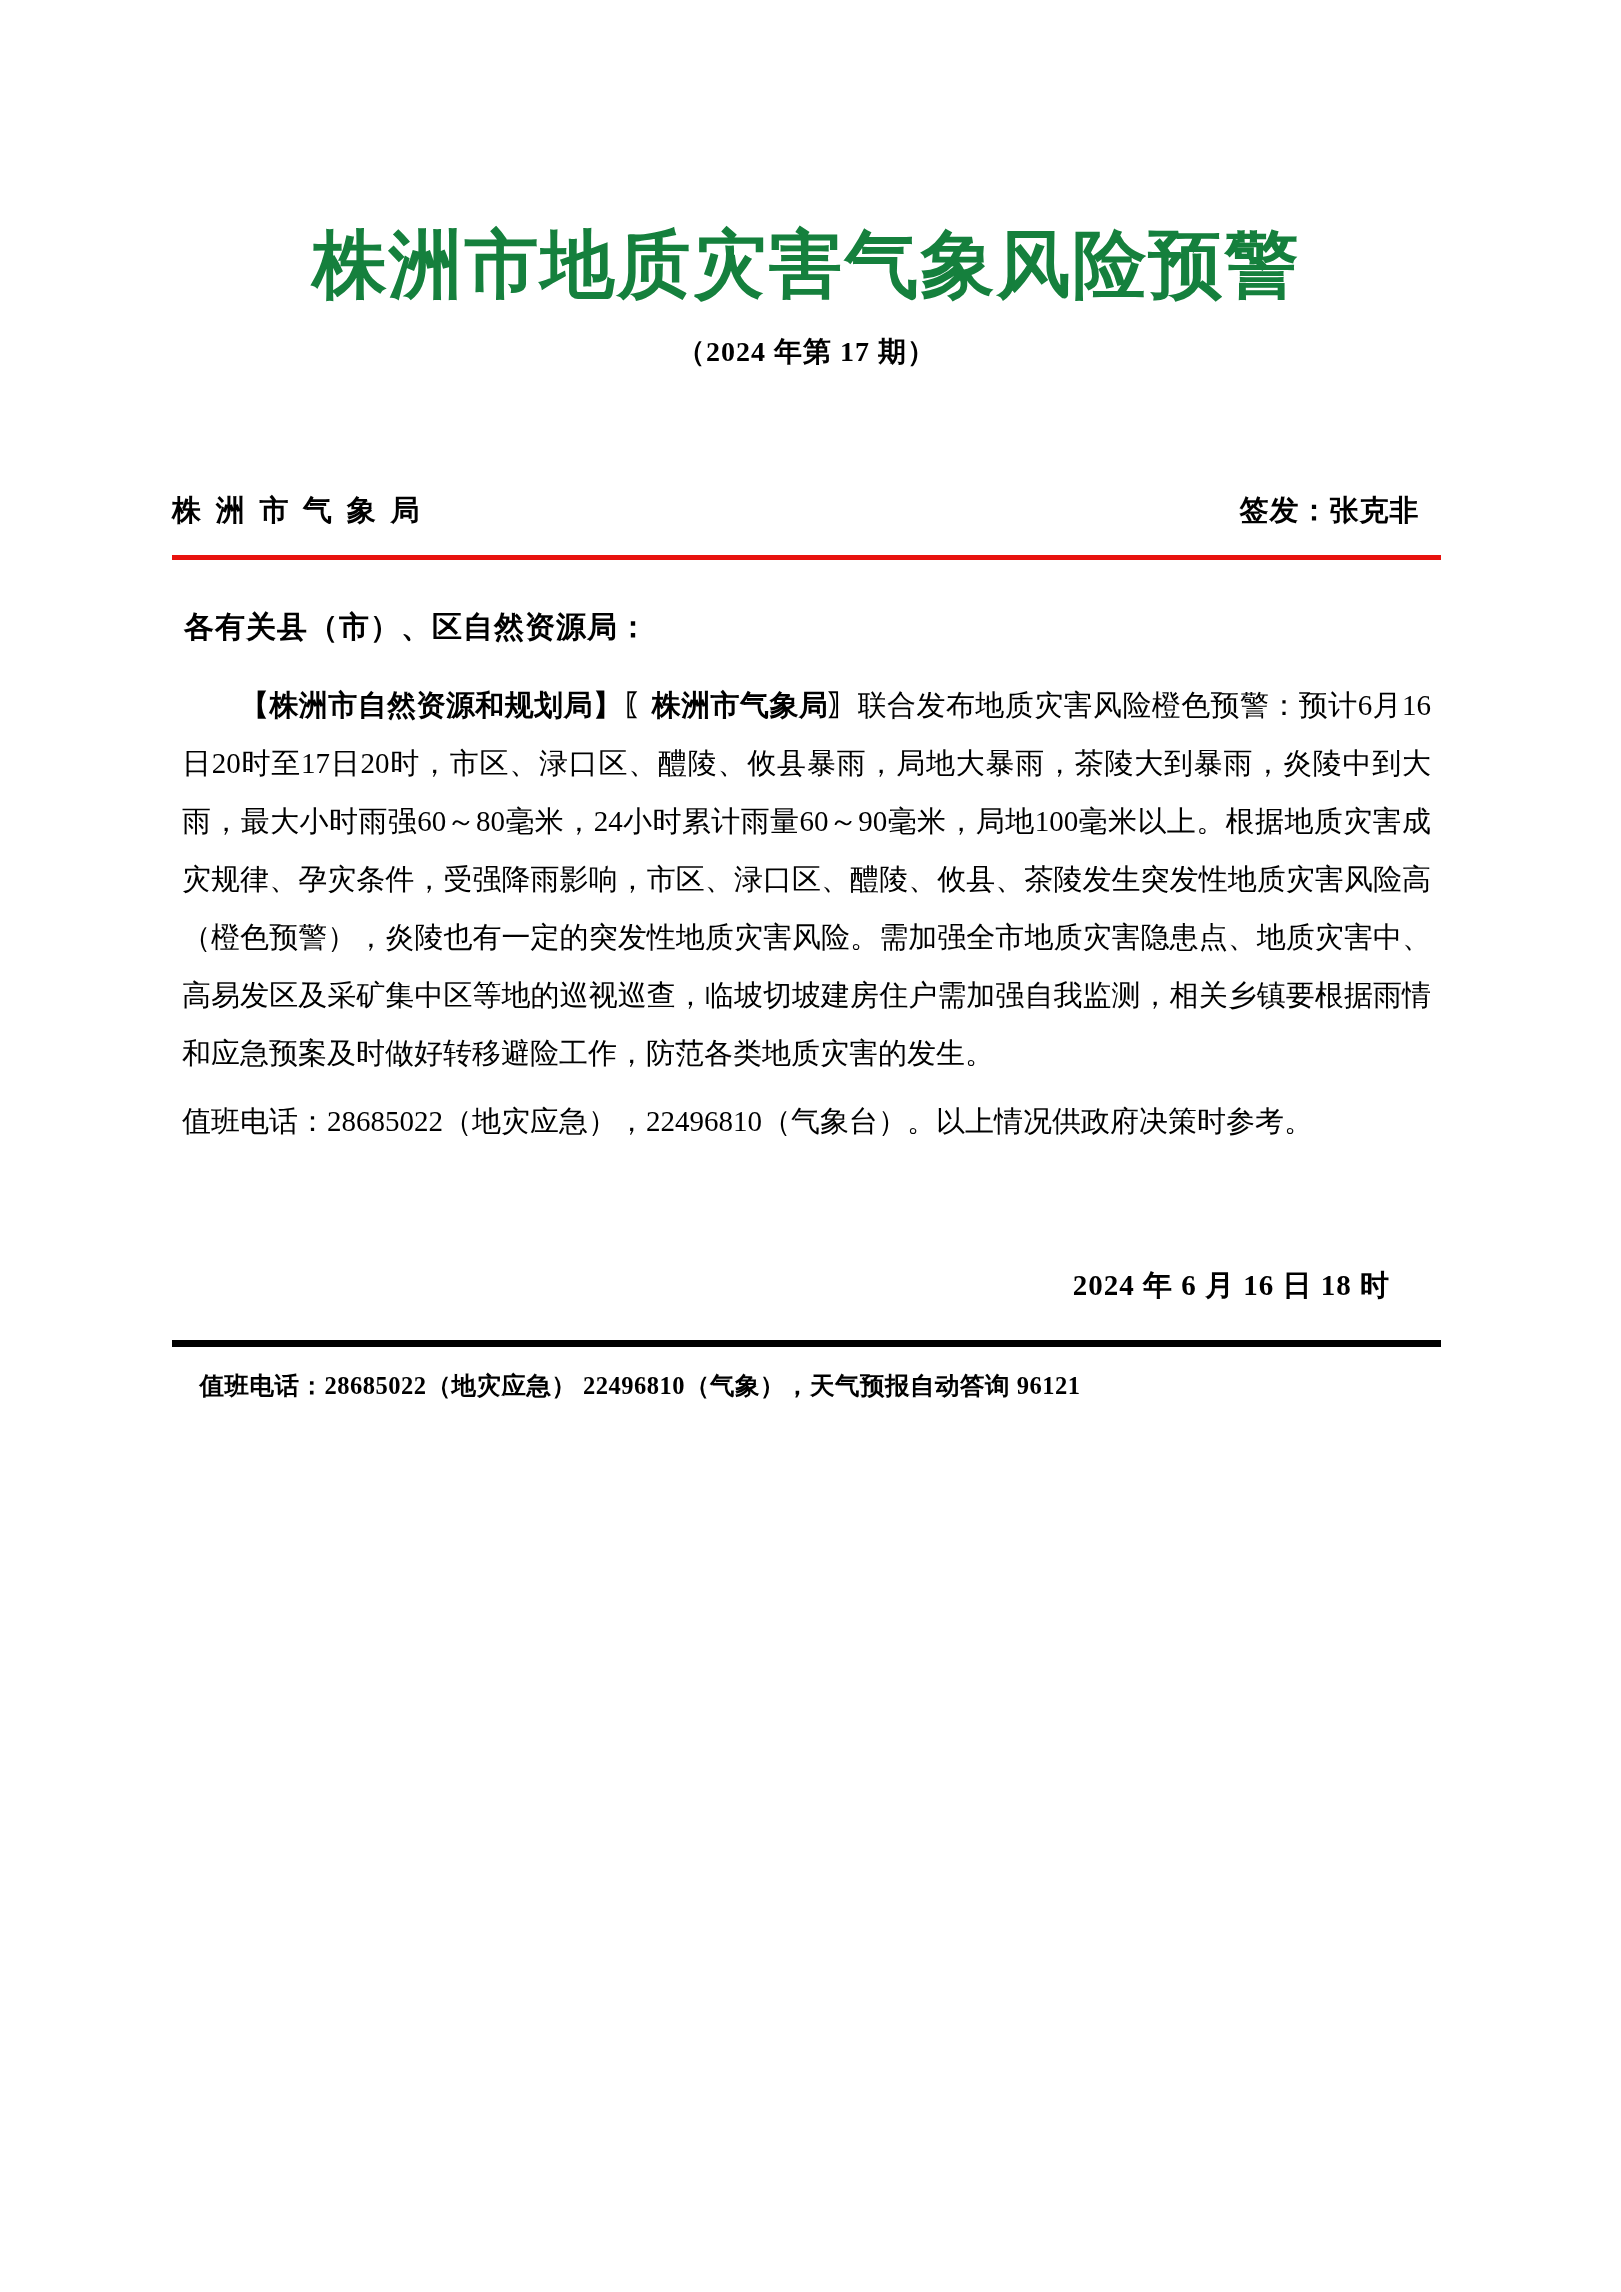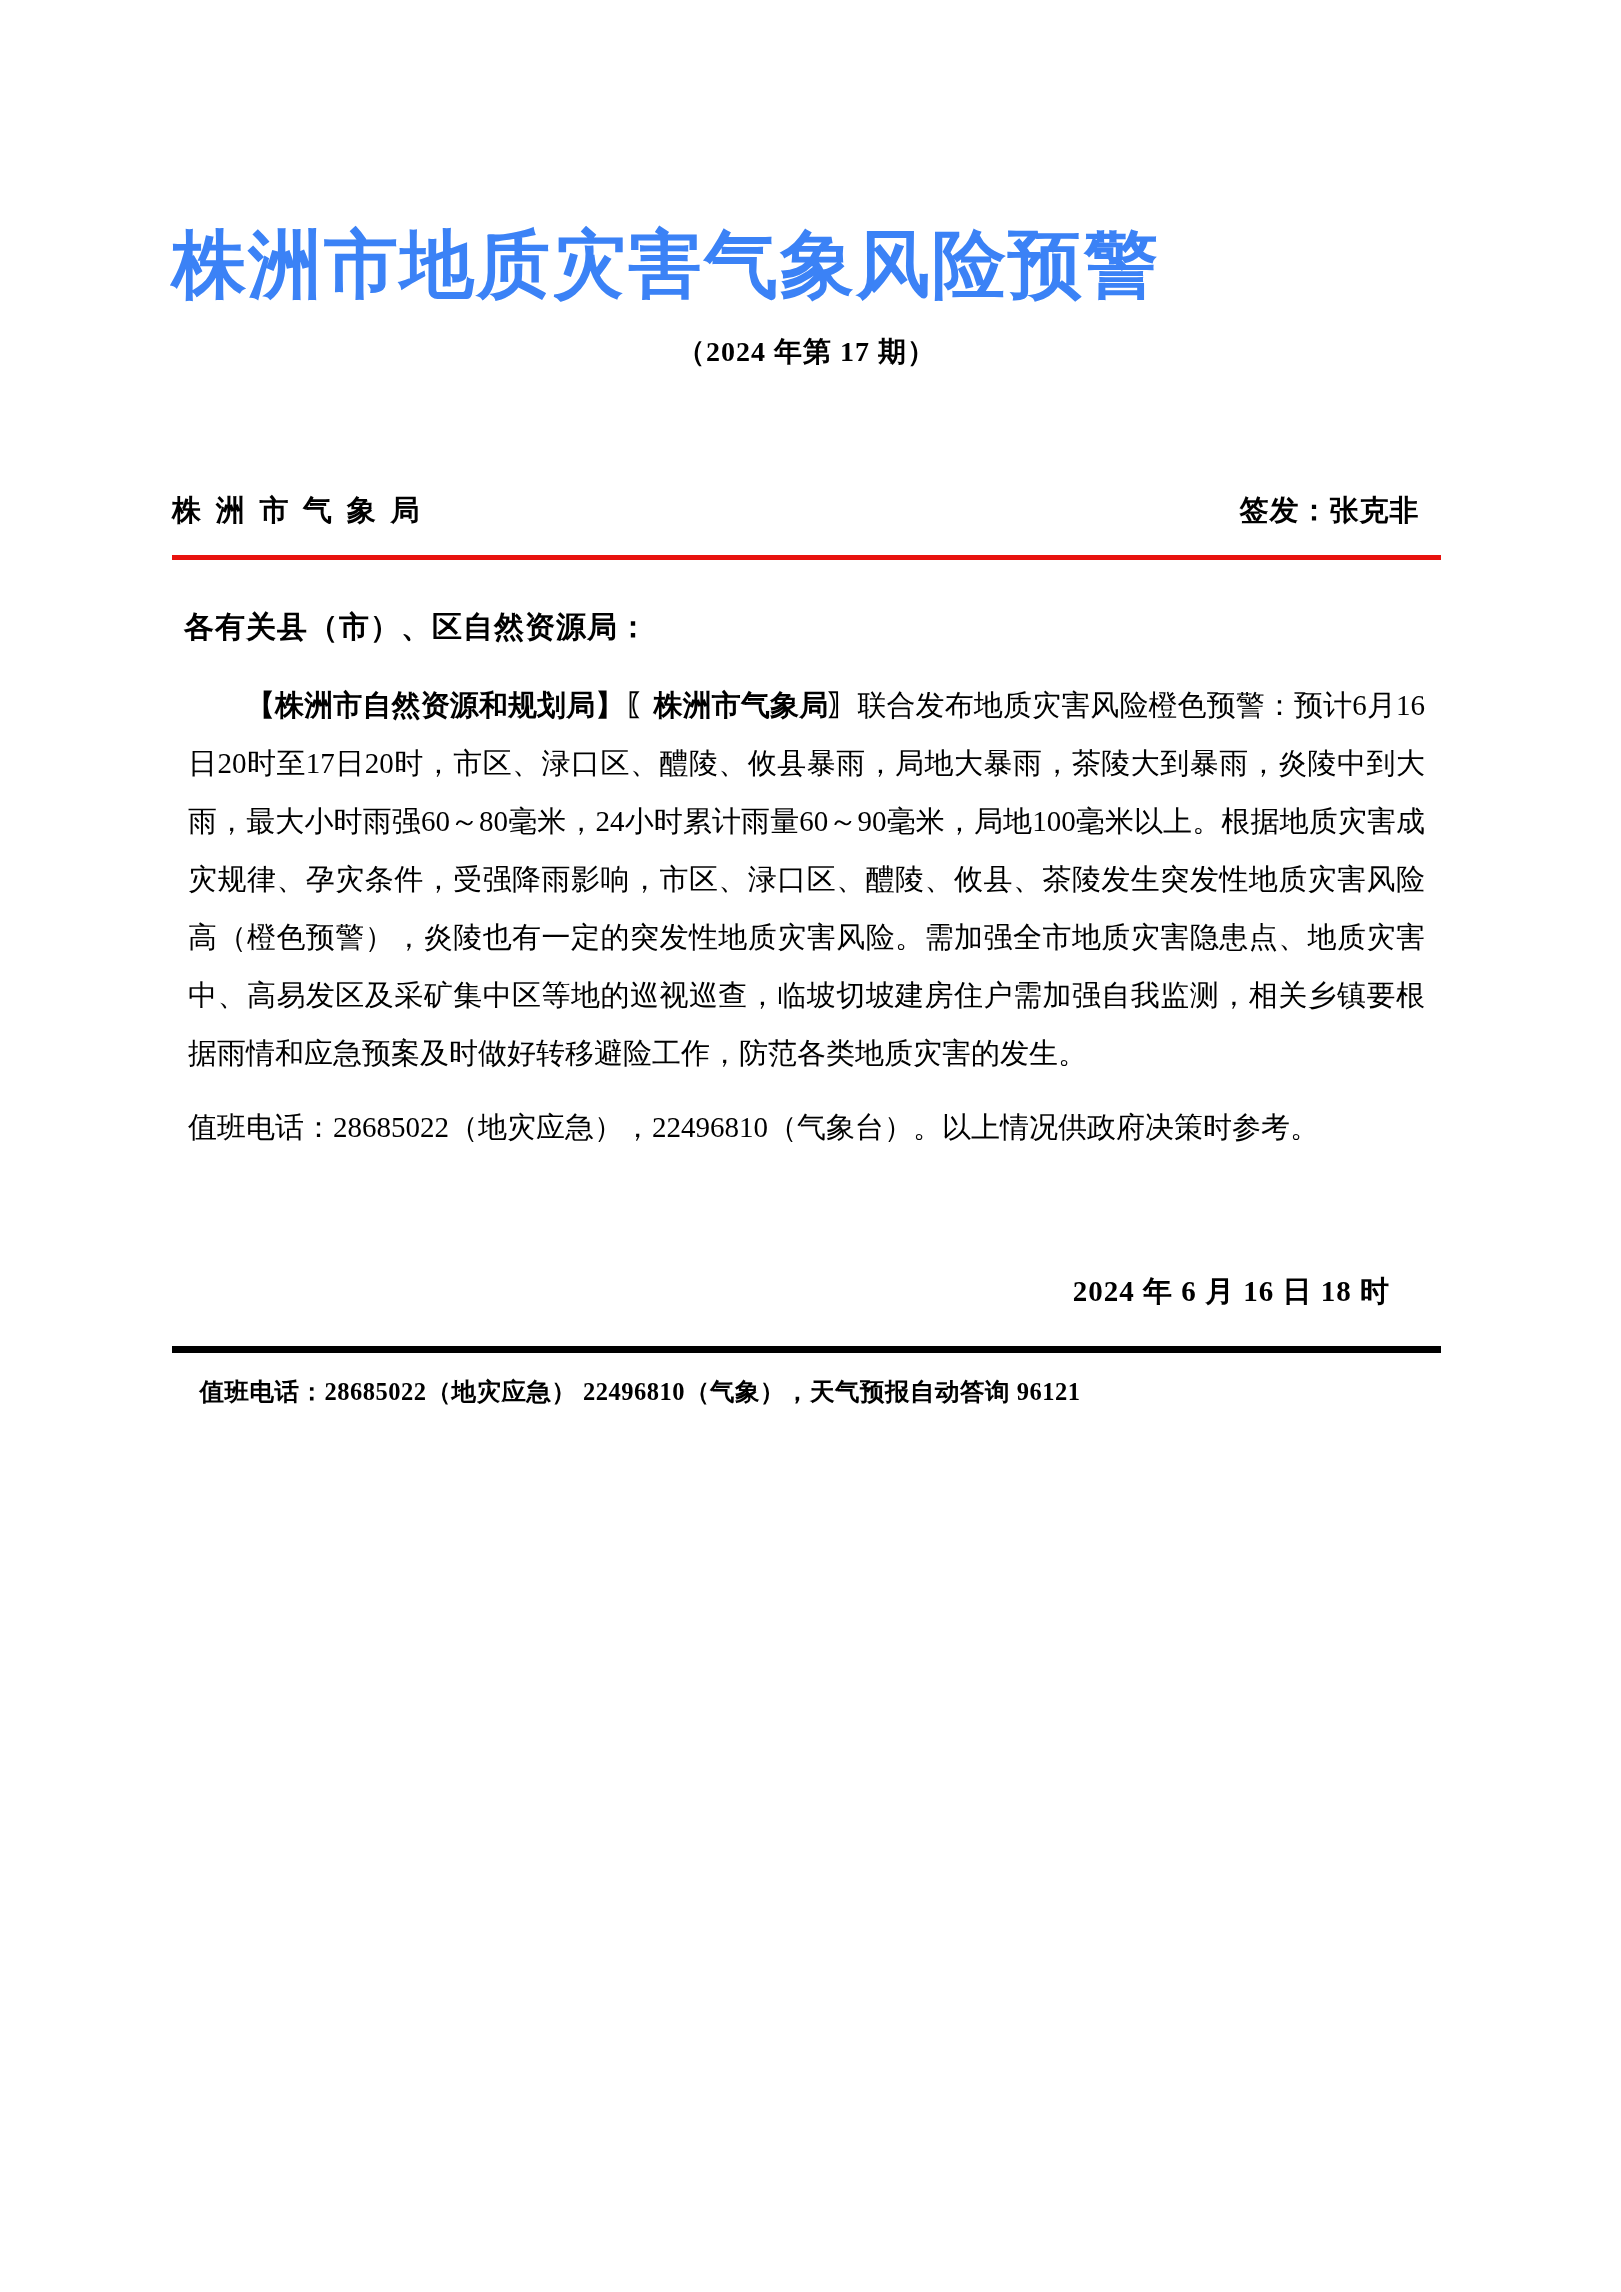--- a/index.html
+++ b/index.html
@@ -23,21 +23,22 @@
   .inner {
     position: absolute;
     left: 172px;
     top: 0;
     width: 1269px;
   }
 
   
   .doc-title {
     margin-top: 221px;
-    color: #3b82f6;
+    text-align: center;
+    color: #15803d;
     font-family: "Liberation Serif", "DejaVu Serif", serif;
     font-weight: bold;
     font-size: 74px;
     letter-spacing: 2px;
     line-height: 1.2;
     white-space: nowrap;
   }
   .doc-issue {
     margin-top: 23px;
     text-align: center;
@@ -85,21 +86,21 @@
     letter-spacing: 1px;
   }
   .body-text {
     margin-top: 27.4px;
     font-size: 29px;
     line-height: 2.0;
     text-align: justify;
     text-justify: inter-ideograph;
   }
   .body-text p {
-    margin: 16px;
+    margin: 10px;
     text-indent: 2em;
   }
   .body-text p.noindent {
     text-indent: 0;
   }
   .bold-org {
     font-weight: bold;
   }
 
   .date-line {

